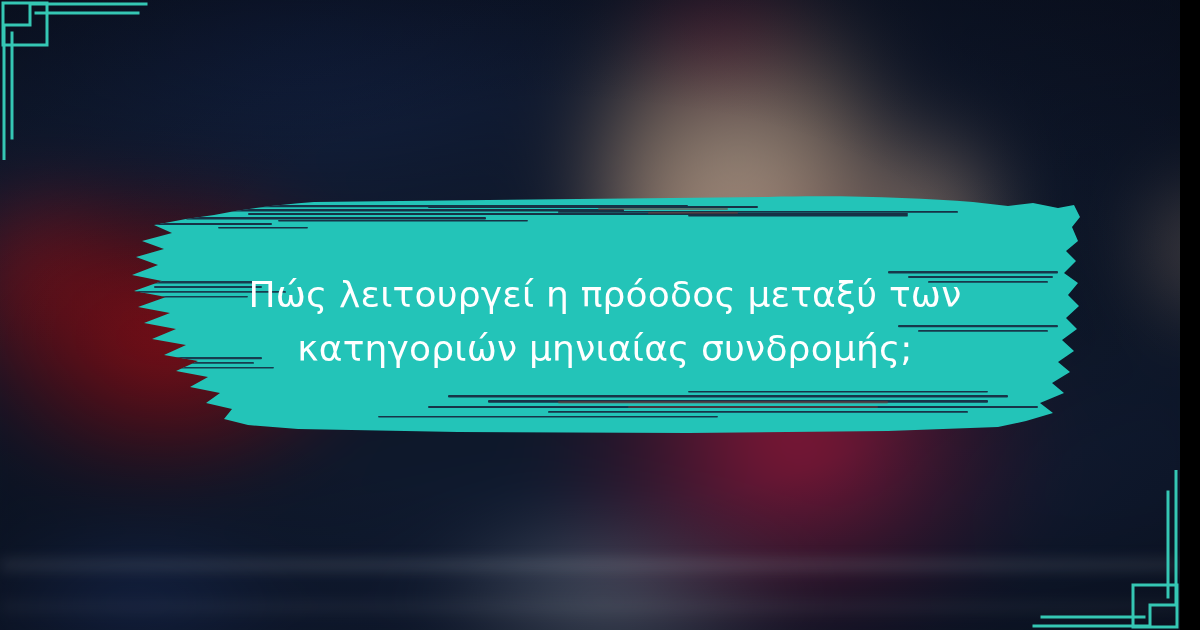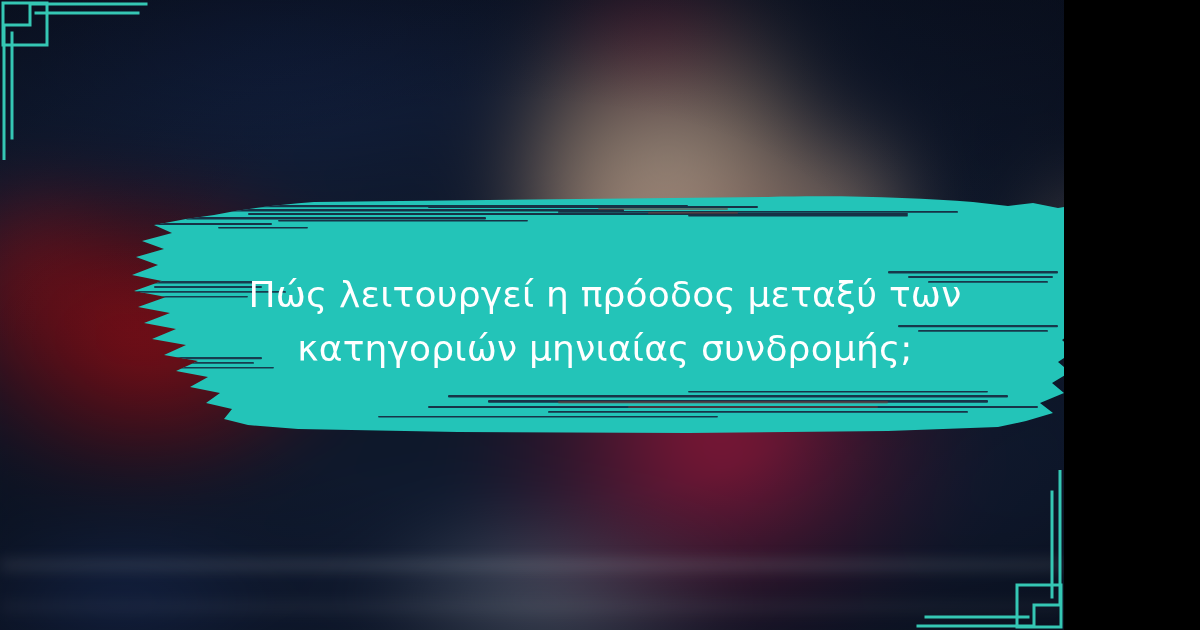--- a/index.html
+++ b/index.html
@@ -3,21 +3,21 @@
 <meta charset="utf-8">
 <title>Social Share Card</title>
 <style>
   html, body {
     margin: 0;
     padding: 0;
     background: #000;
   }
   .canvas {
     position: relative;
-    width: 1064px;
+    width: 1180px;
     height: 630px;
     overflow: hidden;
     font-family: "DejaVu Sans", "Liberation Sans", sans-serif;
     background: #12203a;
   }
 
   
   .bg-layer {
     position: absolute;
     inset: 0;

